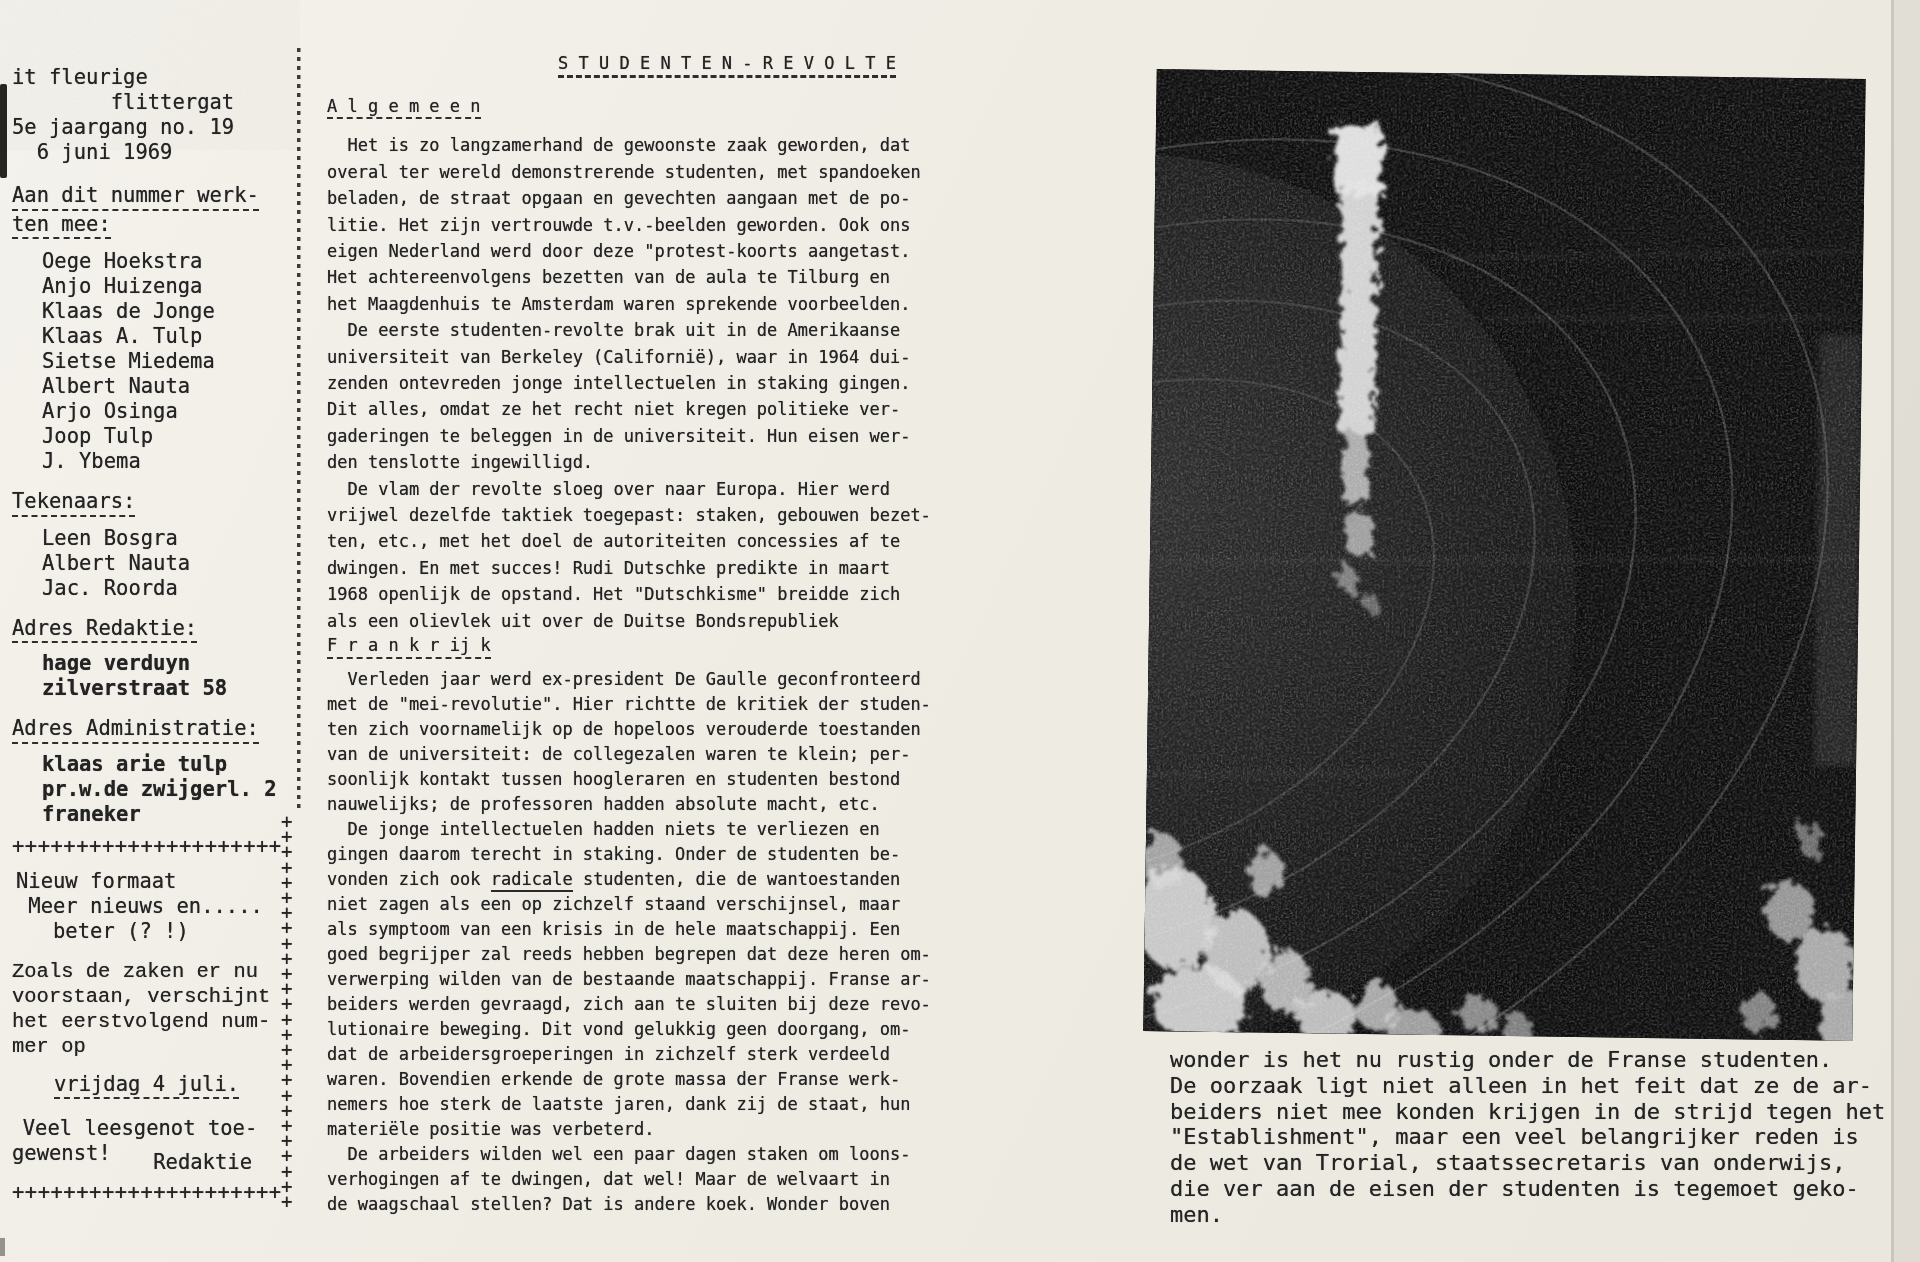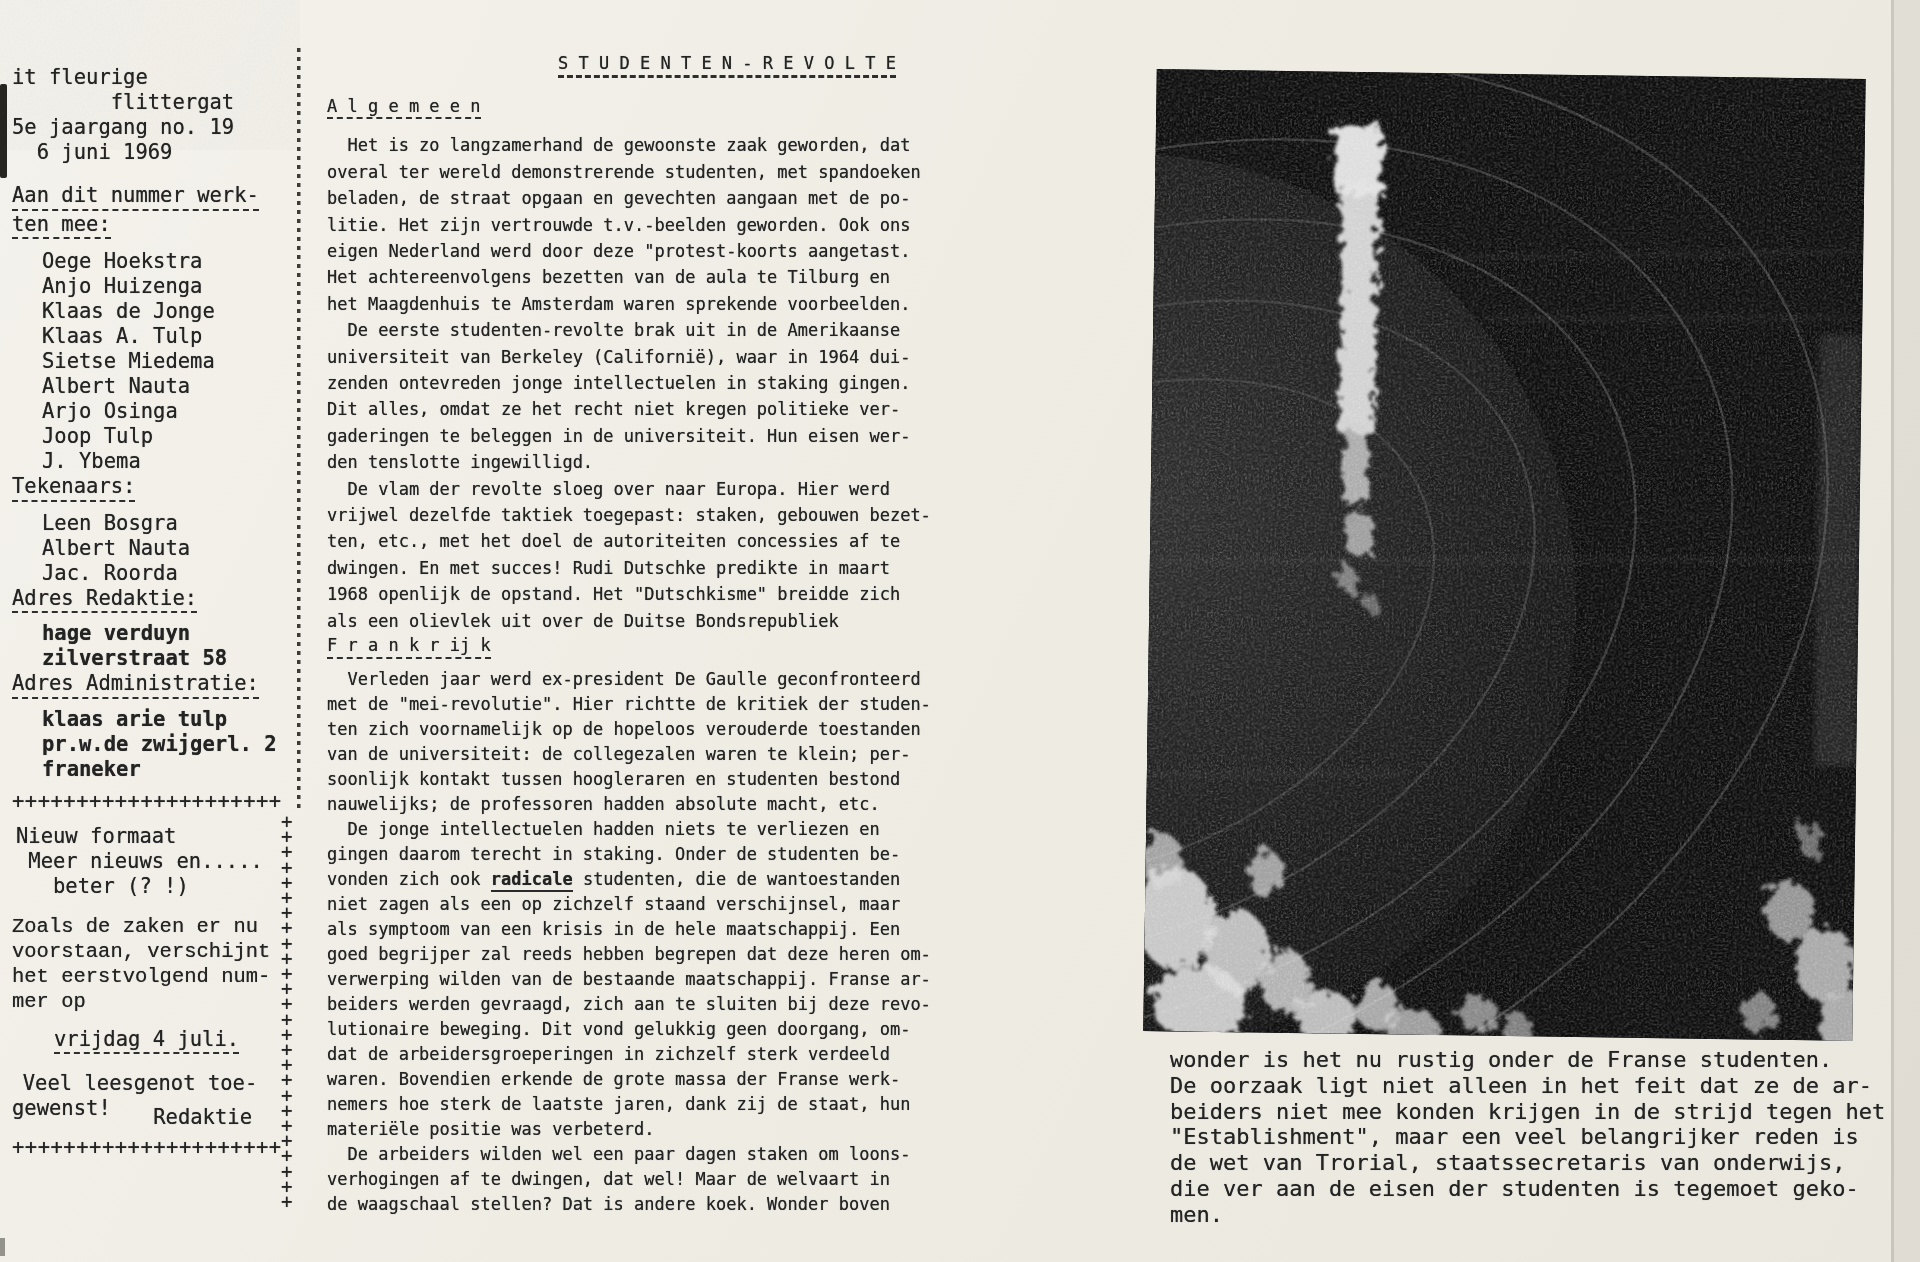--- a/index.html
+++ b/index.html
@@ -6,29 +6,29 @@
   body{
     width:1920px;height:1262px;position:relative;overflow:hidden;
     background:#f0ede6;
     background-image:linear-gradient(115deg,#f4f2ec 0%,#efece4 45%,#eae7df 100%);
     font-family:"DejaVu Sans Mono", monospace;
     color:#232323;
   }
   .noise{position:absolute;inset:0;opacity:.06;pointer-events:none;}
   .ink{color:#232323;text-shadow:0 0 .7px rgba(40,40,40,.75);}
   .ln{white-space:pre;}
-  .uw{border-bottom:2px solid #2a2a2a;padding-bottom:1px;font-weight:bold;}
+  .uw{border-bottom:2px solid #2a2a2a;padding-bottom:1px;}
   .dashed{border-bottom:2.5px dashed #2e2e2e;display:inline-block;padding-bottom:2px;line-height:1.1;}
 
   
   .sidebar{position:absolute;left:12px;top:53px;width:256px;font-size:20.5px;line-height:25px;}
   .masthead{margin:12px 0 17px 0;}
   .contrib-heading div{line-height:27px;}
   .contrib-list{margin-top:10px;padding-left:30px;}
-  .h-block{}
+  .h-block{margin-top:15px;}
   .sub-list{margin-top:9px;padding-left:30px;}
   .addr-list{margin-top:8px;padding-left:30px;font-weight:bold;}
   .plus-row{margin-top:7px;letter-spacing:.5px;}
   .announce{margin-top:23px;padding-left:8px;}
   .renew{margin-top:10px;padding-left:4px;}
   .schedule{margin-top:15px;font-family:Liberation Mono, monospace;}
   .friday{margin-top:13px;padding-left:42px;}
   .closing{margin-top:17px;text-align:center;}
   .closing-row{display:flex;justify-content:space-between;padding-right:16px;}
   .closing-row .sig{margin-top:9px;}

